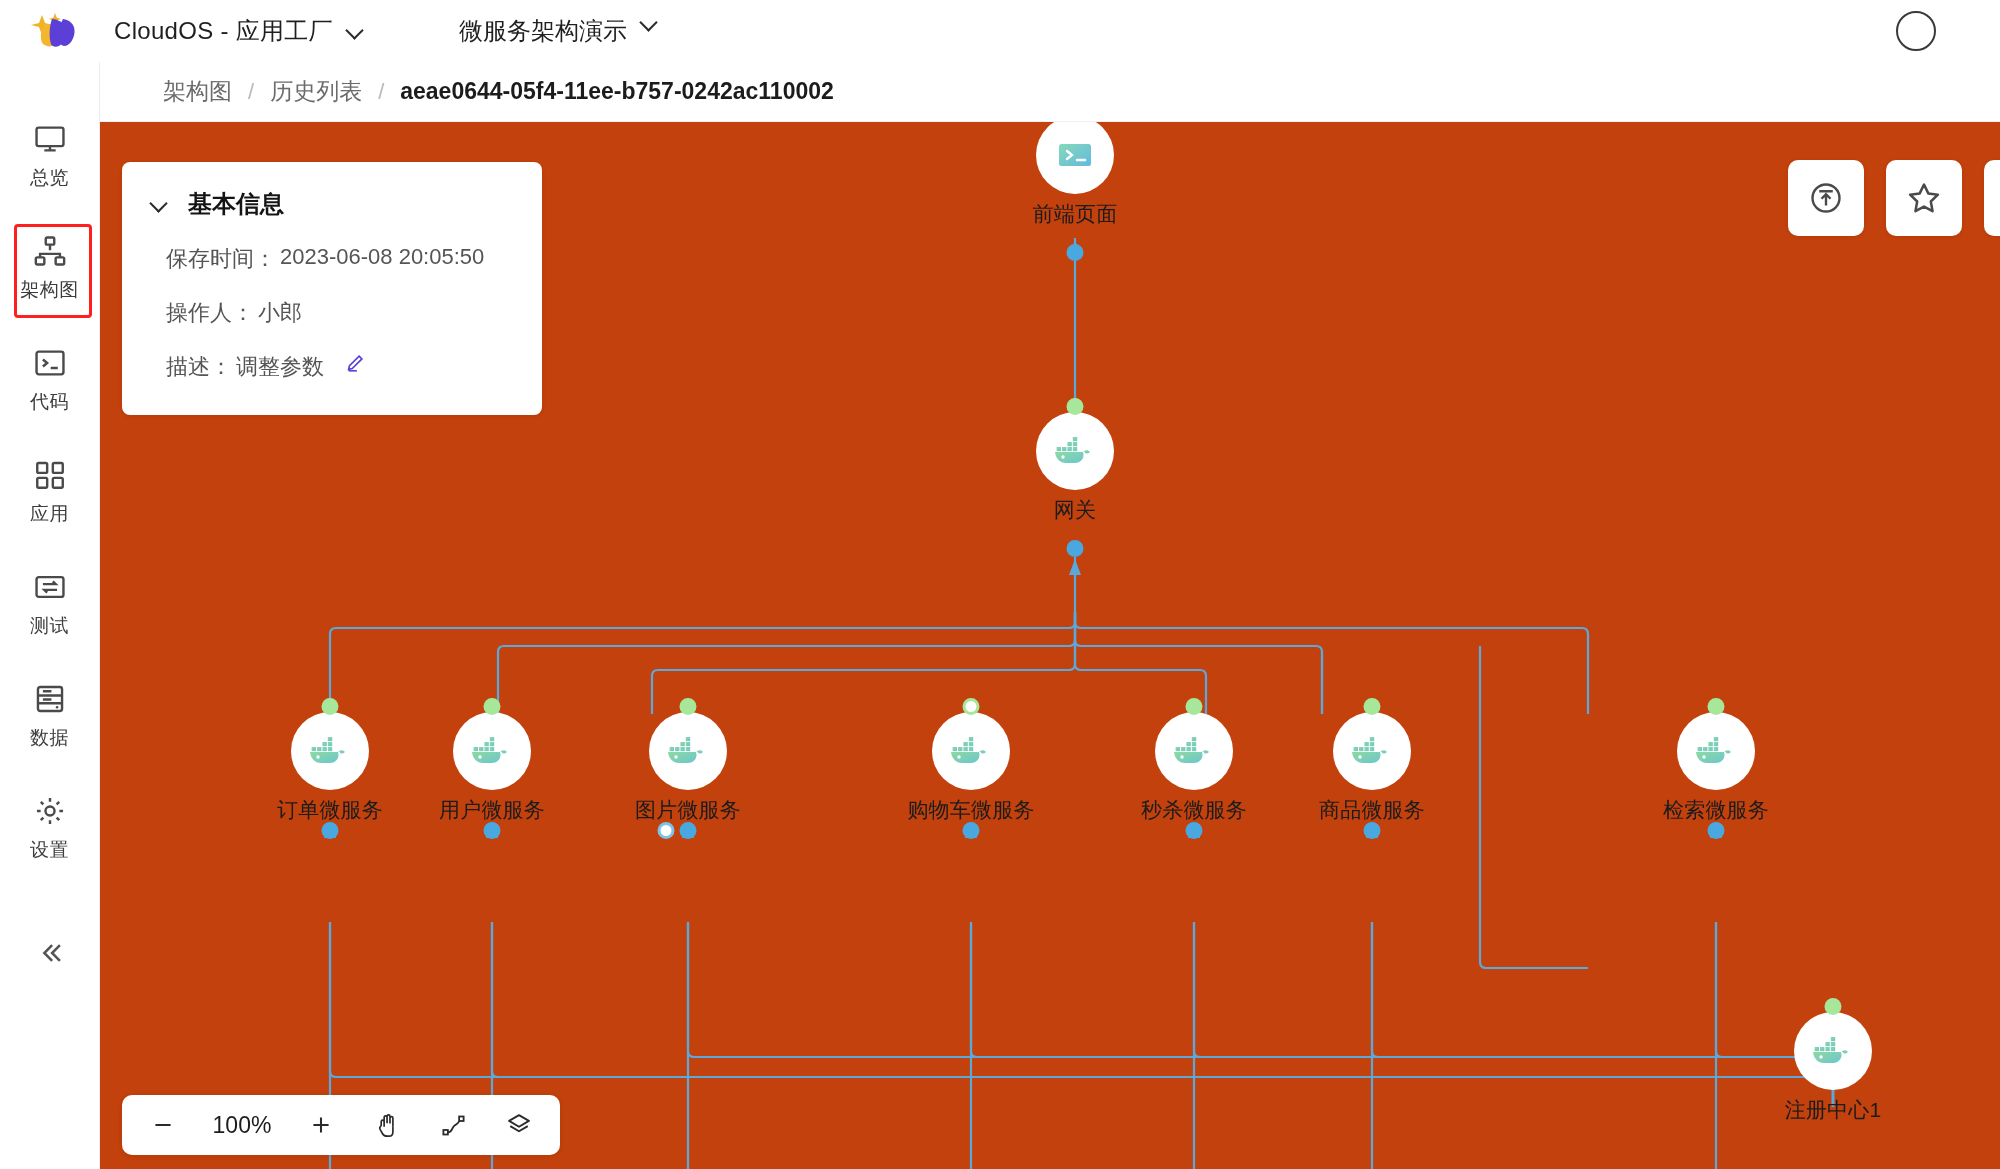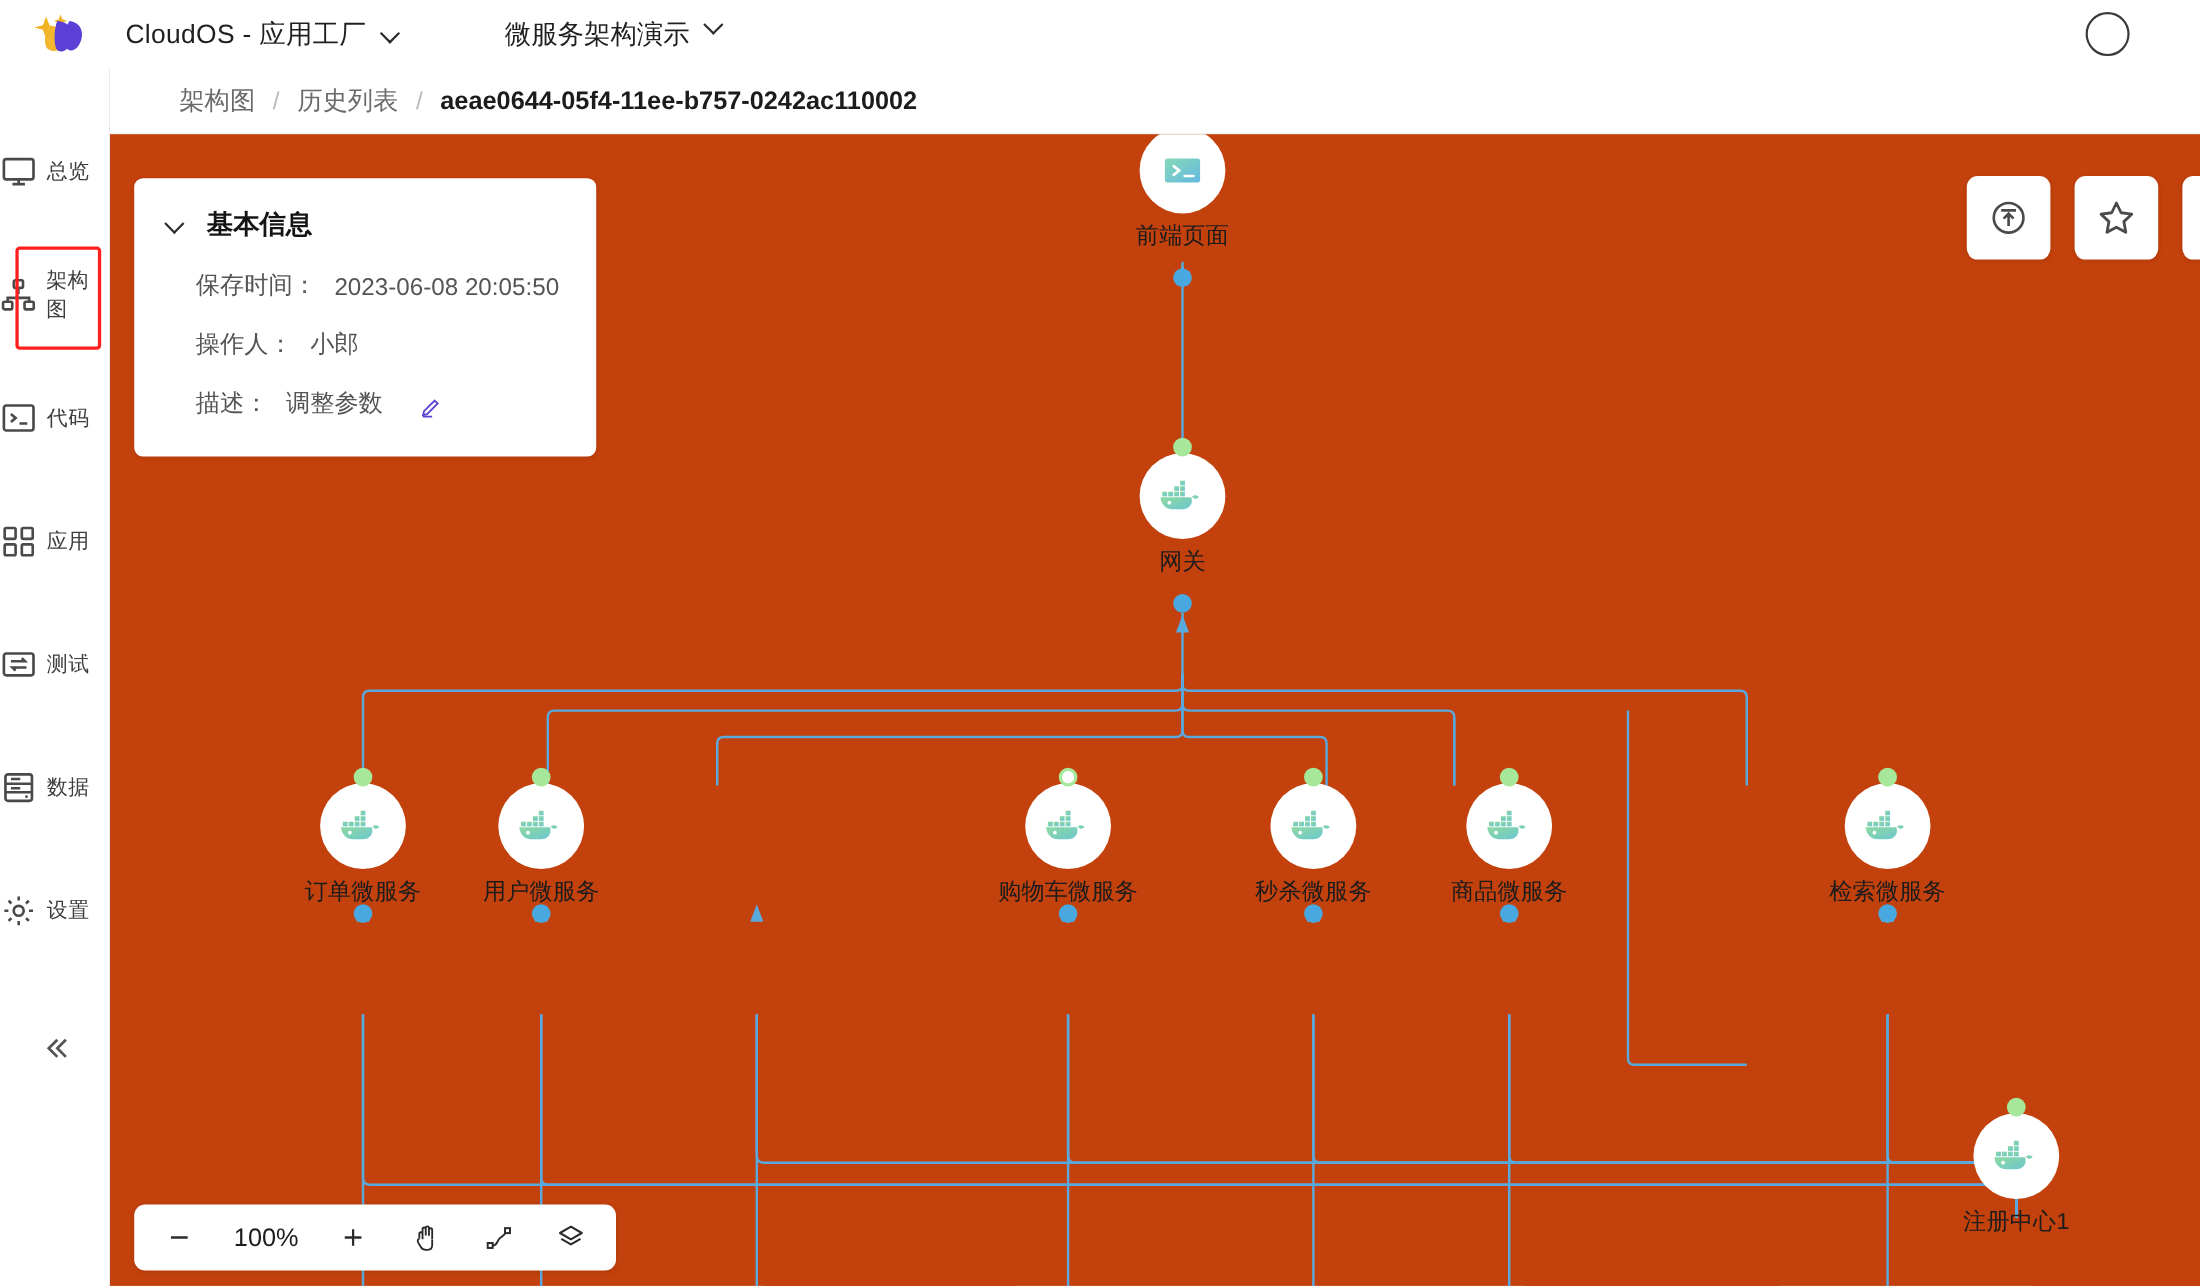--- a/index.html
+++ b/index.html
@@ -44,21 +44,21 @@
 
   
   .sidebar {
     position: absolute; left: 0; top: 62px; width: 100px; height: 1107px;
     background: #ffffff; border-right: 1px solid #ececec;
     display: flex; flex-direction: column; align-items: center;
     padding-top: 38px; z-index: 25;
   }
   .side-item {
     width: 100px; height: 112px;
-    display: flex; align-items: center; justify-content: flex-start;
+    display: flex; flex-direction: column; align-items: center; justify-content: center;
     gap: 9px; cursor: pointer; position: relative;
   }
   .side-item .ico { width: 34px; height: 34px; display: block; color: #4a4a4a; }
   .side-item .lbl { font-size: 19px; color: #3d3d3d; letter-spacing: .5px; }
   .side-item.active::after {
     content: ""; position: absolute;
     left: 14px; top: 12px; width: 72px; height: 88px;
     border: 3px solid #ff1f1f; border-radius: 4px;
     pointer-events: none;
   }
@@ -106,22 +106,22 @@
   }
   .info-head .caret { width: 18px; height: 14px; position: relative; }
   .info-head .caret::after {
     content: ""; position: absolute; left: 2px; top: 0;
     width: 11px; height: 11px;
     border-right: 2.4px solid #2b2b2b; border-bottom: 2.4px solid #2b2b2b;
     transform: rotate(45deg);
   }
   .info-title { font-size: 24px; color: #141414; font-weight: 600; }
   .info-row {
-    padding-left: 56px; font-size: 22px; color: #555;
-    margin-bottom: 24px; display: flex; align-items: flex-end; gap: 16px;
+    padding-left: 44px; font-size: 22px; color: #555;
+    margin-bottom: 24px; display: flex; align-items: flex-start; gap: 4px;
   }
   .info-row:last-child { margin-bottom: 3px; }
   .edit-ico { margin-left: 16px; cursor: pointer; display: inline-flex; }
 
   
   .actions { position: absolute; right: -60px; top: 38px; display: flex; gap: 22px; z-index: 12; }
   .act-btn {
     width: 76px; height: 76px; border-radius: 10px;
     background: #ffffff; box-shadow: 0 1px 4px rgba(0,0,0,.08);
     display: flex; align-items: center; justify-content: center;
@@ -450,20 +450,42 @@
             <path d="M3 21h28c2 6-2 11-8.5 11H14C8 32 3.6 27.5 3 21z"></path>
             <path d="M31.5 20.5c2.6-2 5-1.4 6.4.4-1 1-2.3 1.6-3.7 1.6"></path>
           </g>
           <circle cx="11" cy="26" r="1.7" fill="#ffffff"></circle>
         </svg>
       </div>
       <div class="node-label">用户微服务</div>
       <div class="port in" style="top:110px;"></div>
     </div>
 
+    <div class="node" style="left:508px; top:590px;">
+      <div class="port out" style="top:-14px;"></div>
+      <div class="node-circle">
+        <svg width="46" height="40" viewBox="0 0 46 40">
+          <g fill="url(#gd1)">
+            <rect x="10" y="16" width="4.4" height="4.2"></rect>
+              <rect x="15.4" y="16" width="4.4" height="4.2"></rect>
+            <rect x="20.8" y="16" width="4.4" height="4.2"></rect>
+              <rect x="15.4" y="11" width="4.4" height="4.2"></rect>
+            <rect x="20.8" y="11" width="4.4" height="4.2"></rect>
+              <rect x="20.8" y="6" width="4.4" height="4.2"></rect>
+            <rect x="4.6" y="16" width="4.4" height="4.2"></rect>
+            <path d="M3 21h28c2 6-2 11-8.5 11H14C8 32 3.6 27.5 3 21z"></path>
+            <path d="M31.5 20.5c2.6-2 5-1.4 6.4.4-1 1-2.3 1.6-3.7 1.6"></path>
+          </g>
+          <circle cx="11" cy="26" r="1.7" fill="#ffffff"></circle>
+        </svg>
+      </div>
+      <div class="node-label">图片微服务</div>
+      <div class="port in" style="top:110px;"></div>
+      <div class="port hollow-in" style="top:110px; left:calc(50% - 22px);"></div>
+    </div>
 
     <div class="node" style="left:791px; top:590px;">
       <div class="port hollow-out" style="top:-14px;"></div>
       <div class="node-circle">
         <svg width="46" height="40" viewBox="0 0 46 40">
           <g fill="url(#gd1)">
             <rect x="10" y="16" width="4.4" height="4.2"></rect>
               <rect x="15.4" y="16" width="4.4" height="4.2"></rect>
             <rect x="20.8" y="16" width="4.4" height="4.2"></rect>
               <rect x="15.4" y="11" width="4.4" height="4.2"></rect>

